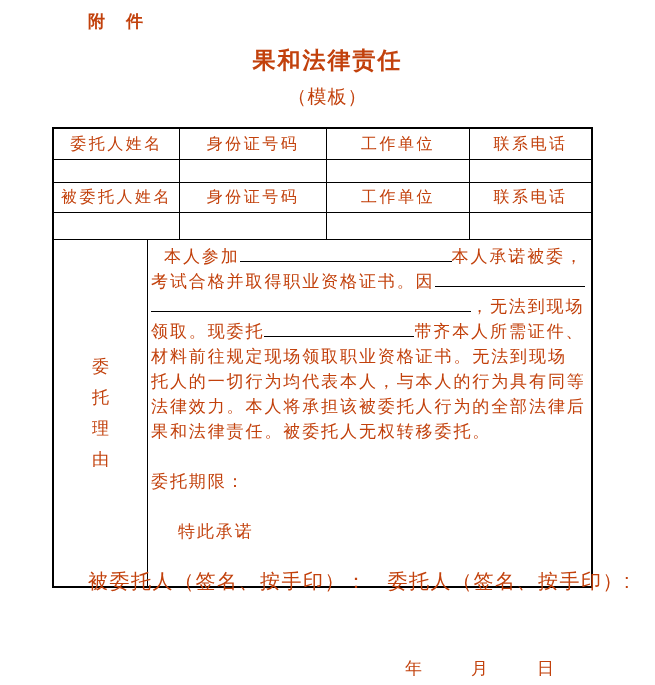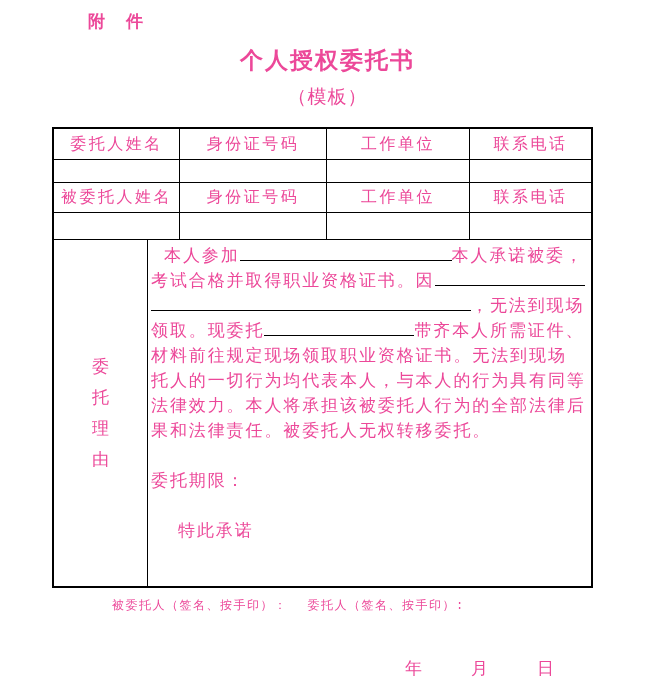--- a/index.html
+++ b/index.html
@@ -1,18 +1,18 @@
 <!DOCTYPE html>
 <html><head>
 <meta charset="utf-8">
 <style>
   html,body{margin:0;padding:0;background:#fff;}
   .page{
     position:relative;width:655px;height:685px;background:#ffffff;
-    font-family:Liberation Mono, monospace;color:#ec4899;overflow:hidden;
+    font-family:Liberation Sans, sans-serif;color:#c2410c;overflow:hidden;
   }
   .attachment{
     position:absolute;left:88px;top:10px;font-size:17px;font-weight:bold;letter-spacing:2px;
   }
   .doc-title{
     position:absolute;left:0;top:45px;width:655px;text-align:center;
     font-size:23px;font-weight:600;letter-spacing:2px;
   }
   .doc-subtitle{
     position:absolute;left:0;top:84px;width:655px;text-align:center;font-size:19px;letter-spacing:1px;
@@ -37,35 +37,35 @@
     font-size:17px;gap:8px;
   }
   .reason-text{
     flex:1;padding:4px 5px 0 3px;font-size:17px;letter-spacing:1.9px;overflow:hidden;
   }
   .rline{height:25px;line-height:25px;white-space:nowrap;overflow:hidden;}
   .blank{
     display:inline-block;height:14px;border-bottom:1px solid #000;vertical-align:baseline;
   }
   .sig-row{
-    position:absolute;left:88px;top:597px;display:flex;gap:20px;
-    font-size:12px;letter-spacing:1.5px;white-space:nowrap;margin-left:24px;
+    position:absolute;left:88px;top:568px;display:flex;gap:20px;
+    font-size:20px;letter-spacing:1.5px;white-space:nowrap;
   }
   .date-row{
     position:absolute;left:405px;top:657px;display:flex;gap:49px;font-size:17px;
   }
 </style>
 </head>
 <body>
 
 <div class="page">
 
   <div class="attachment">附　件</div>
 
-  <div class="doc-title">个人授权委托书</div>
+  <div class="doc-title">果和法律责任</div>
   <div class="doc-subtitle">（模板）</div>
 
   <div class="frame">
 
     <div class="formgrid">
       <div class="cell">委托人姓名</div>
       <div class="cell">身份证号码</div>
       <div class="cell">工作单位</div>
       <div class="cell colend">联系电话</div>
 

